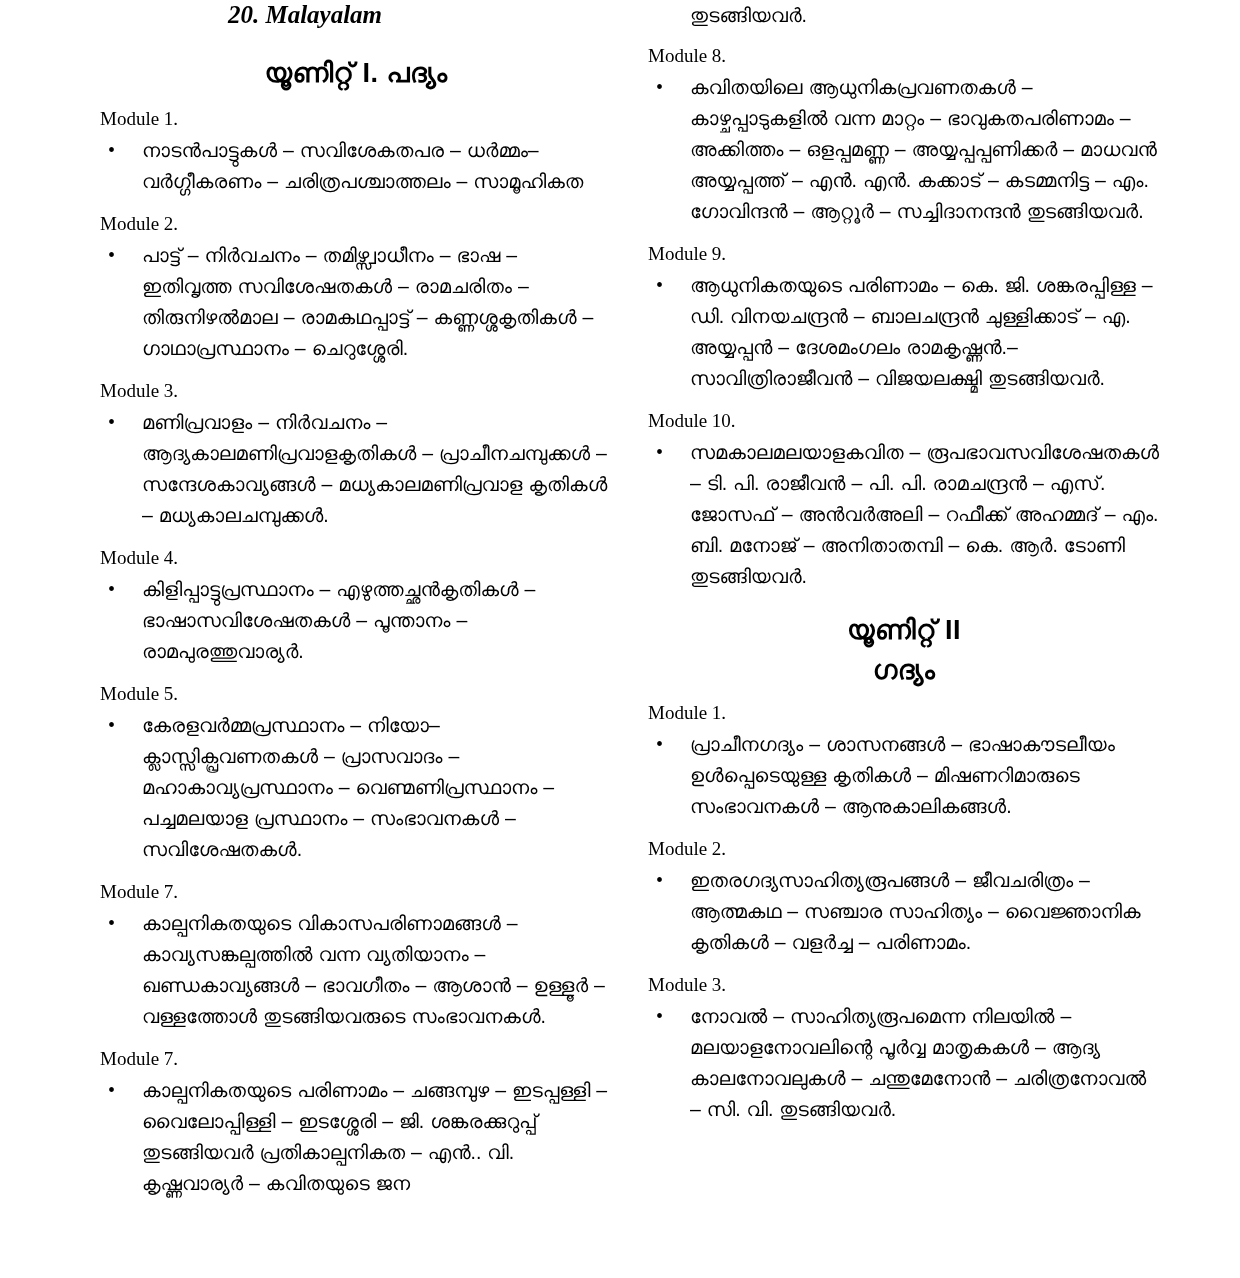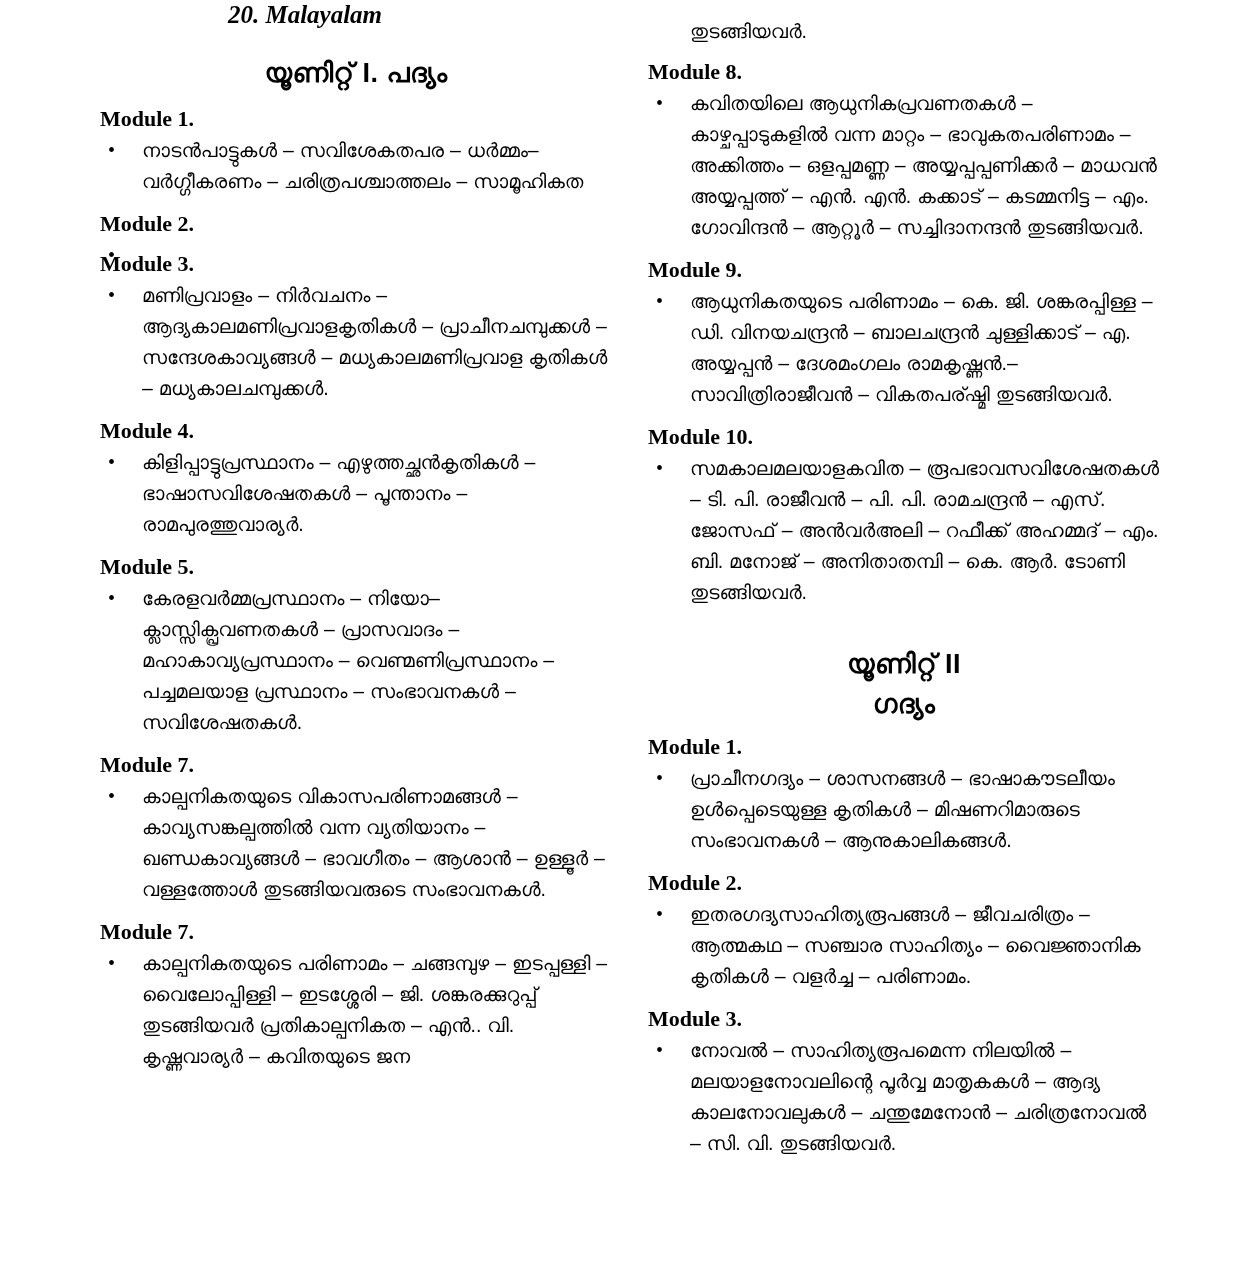--- a/index.html
+++ b/index.html
@@ -45,49 +45,49 @@
     box-sizing: border-box;
   }
   .col-left {
     left: 100px;
     width: 512px;
     padding-top: 56px;
   }
   .col-right {
     left: 648px;
     width: 512px;
-    padding-top: 16px;
+    padding-top: 0px;
   }
 
   
   .unit-heading {
     text-align: center;
     font-family: "Liberation Sans", "DejaVu Sans", sans-serif;
     font-weight: bold;
     font-size: 27px;
     line-height: 34px;
     margin: 0 0 16px 0;
     letter-spacing: 0.5px;
   }
   .unit-heading .unit-line {
     display: block;
   }
   .unit-heading-block {
-    margin: 36px 0 10px 0;
+    margin: 18px 0 10px 0;
   }
   .unit-heading-block .unit-line {
     display: block;
     line-height: 40px;
   }
 
   
   .module-head {
     font-family: "Liberation Serif", "DejaVu Serif", serif;
-    font-weight: bold;
-    font-size: 22px;
+    font-weight: normal;
+    font-size: 19px;
     line-height: 26px;
     margin: 0 0 3px 0;
     padding: 0;
   }
 
   
   .item {
     position: relative;
     padding-left: 42px;
     margin: 0 0 14px 0;
@@ -135,20 +135,21 @@
       <div class="item">
         <span class="bullet">•</span>
         <span class="body">നാടൻപാട്ടുകൾ – സവിശേകതപര – ധർമ്മം–വർഗ്ഗീകരണം – ചരിത്രപശ്ചാത്തലം – സാമൂഹികത</span>
       </div>
     </div>
 
     <div>
       <div class="module-head">Module 2.</div>
       <div class="item">
         <span class="bullet">•</span>
+        <span class="body">പാട്ട് – നിർവചനം – തമിഴ്സ്വാധീനം – ഭാഷ – ഇതിവൃത്ത സവിശേഷതകൾ – രാമചരിതം – തിരുനിഴൽമാല – രാമകഥപ്പാട്ട് – കണ്ണശ്ശകൃതികൾ – ഗാഥാപ്രസ്ഥാനം – ചെറുശ്ശേരി.</span>
       </div>
     </div>
 
     <div>
       <div class="module-head">Module 3.</div>
       <div class="item">
         <span class="bullet">•</span>
         <span class="body">മണിപ്രവാളം – നിർവചനം – ആദ്യകാലമണിപ്രവാളകൃതികൾ – പ്രാചീനചമ്പുക്കൾ – സന്ദേശകാവ്യങ്ങൾ – മധ്യകാലമണിപ്രവാള കൃതികൾ – മധ്യകാലചമ്പുക്കൾ.</span>
       </div>
     </div>
@@ -196,21 +197,21 @@
       <div class="item">
         <span class="bullet">•</span>
         <span class="body">കവിതയിലെ ആധുനികപ്രവണതകൾ – കാഴ്ചപ്പാടുകളിൽ വന്ന മാറ്റം – ഭാവുകതപരിണാമം – അക്കിത്തം – ഒളപ്പമണ്ണ – അയ്യപ്പപ്പണിക്കർ – മാധവൻ അയ്യപ്പത്ത് – എൻ. എൻ. കക്കാട് – കടമ്മനിട്ട – എം. ഗോവിന്ദൻ – ആറ്റൂർ – സച്ചിദാനന്ദൻ തുടങ്ങിയവർ.</span>
       </div>
     </div>
 
     <div>
       <div class="module-head">Module 9.</div>
       <div class="item">
         <span class="bullet">•</span>
-        <span class="body">ആധുനികതയുടെ പരിണാമം – കെ. ജി. ശങ്കരപ്പിള്ള – ഡി. വിനയചന്ദ്രൻ – ബാലചന്ദ്രൻ ചുള്ളിക്കാട് – എ. അയ്യപ്പൻ – ദേശമംഗലം രാമകൃഷ്ണൻ.– സാവിത്രിരാജീവൻ – വികതപര്ഷ്മി തുടങ്ങിയവർ.</span>
+        <span class="body">ആധുനികതയുടെ പരിണാമം – കെ. ജി. ശങ്കരപ്പിള്ള – ഡി. വിനയചന്ദ്രൻ – ബാലചന്ദ്രൻ ചുള്ളിക്കാട് – എ. അയ്യപ്പൻ – ദേശമംഗലം രാമകൃഷ്ണൻ.– സാവിത്രിരാജീവൻ – വിജയലക്ഷ്മി തുടങ്ങിയവർ.</span>
       </div>
     </div>
 
     <div>
       <div class="module-head">Module 10.</div>
       <div class="item">
         <span class="bullet">•</span>
         <span class="body">സമകാലമലയാളകവിത – രൂപഭാവസവിശേഷതകൾ – ടി. പി. രാജീവൻ – പി. പി. രാമചന്ദ്രൻ – എസ്. ജോസഫ് – അൻവർഅലി – റഫീക്ക് അഹമ്മദ് – എം. ബി. മനോജ് – അനിതാതമ്പി – കെ. ആർ. ടോണി തുടങ്ങിയവർ.</span>
       </div>
     </div>

